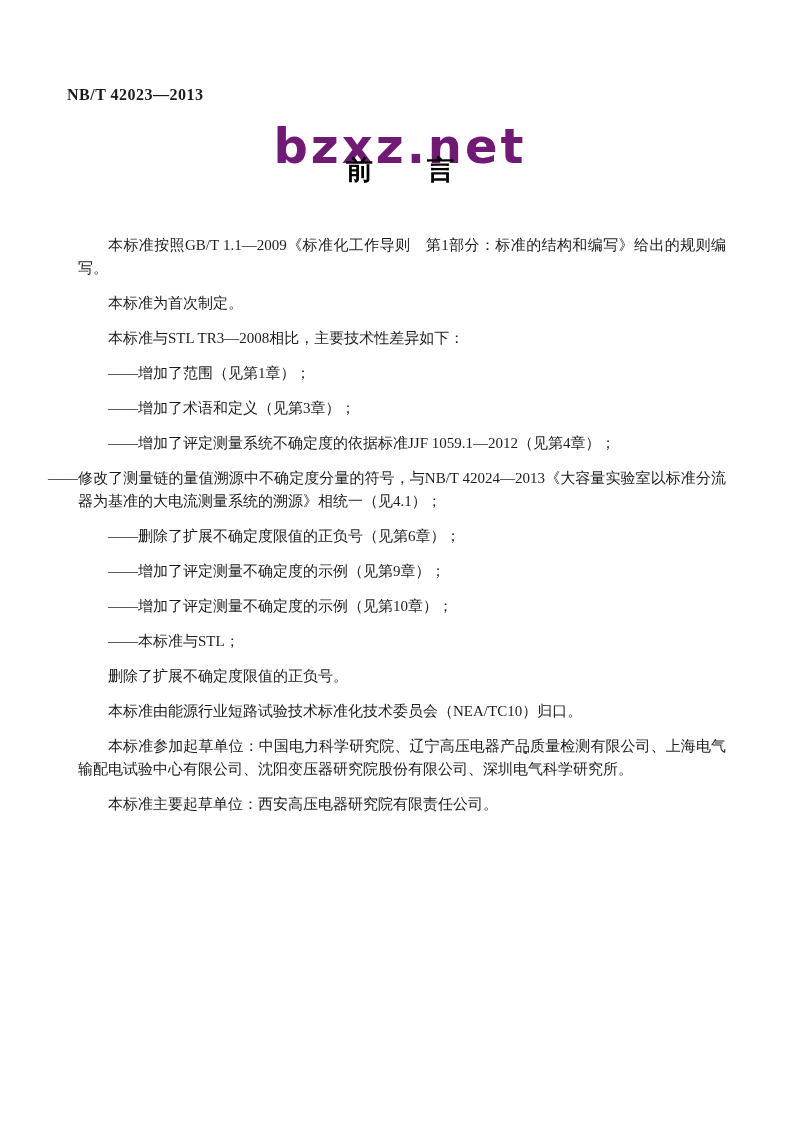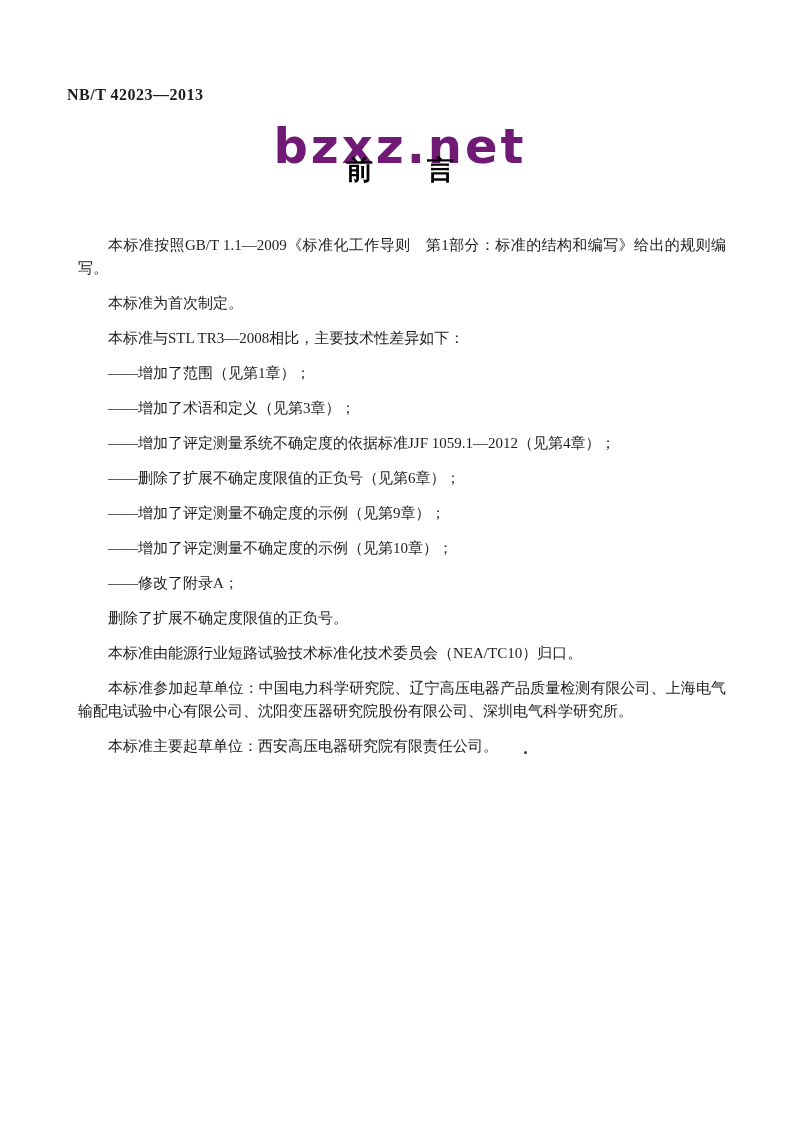--- a/index.html
+++ b/index.html
@@ -103,24 +103,25 @@
     <div class="page-title">前　　言</div>
   </div>
 
   <div class="content">
     <p class="body-para">本标准按照GB/T 1.1—2009《标准化工作导则　第1部分：标准的结构和编写》给出的规则编写。</p>
     <p class="body-para">本标准为首次制定。</p>
     <p class="body-para">本标准与STL TR3—2008相比，主要技术性差异如下：</p>
     <p class="body-para">——增加了范围（见第1章）；</p>
     <p class="body-para">——增加了术语和定义（见第3章）；</p>
     <p class="body-para">——增加了评定测量系统不确定度的依据标准JJF 1059.1—2012（见第4章）；</p>
+    <p class="dash-wrap-para">——修改了测量链的量值溯源中不确定度分量的符号，与NB/T 42024—2013《大容量实验室以标准分流器为基准的大电流测量系统的溯源》相统一（见4.1）；</p>
     <p class="body-para">——删除了扩展不确定度限值的正负号（见第6章）；</p>
     <p class="body-para">——增加了评定测量不确定度的示例（见第9章）；</p>
     <p class="body-para">——增加了评定测量不确定度的示例（见第10章）；</p>
-    <p class="body-para">——修改了附录A；</p>
+    <p class="body-para">——本标准与STL；</p>
     <p class="body-para">删除了扩展不确定度限值的正负号。</p>
     <p class="body-para">本标准由能源行业短路试验技术标准化技术委员会（NEA/TC10）归口。</p>
     <p class="body-para">本标准参加起草单位：中国电力科学研究院、辽宁高压电器产品质量检测有限公司、上海电气输配电试验中心有限公司、沈阳变压器研究院股份有限公司、深圳电气科学研究所。</p>
     <p class="body-para">本标准主要起草单位：西安高压电器研究院有限责任公司。</p>
   </div>
 
   <div class="scan-speck"></div>
 
   <div class="page-footer">II</div>
 

